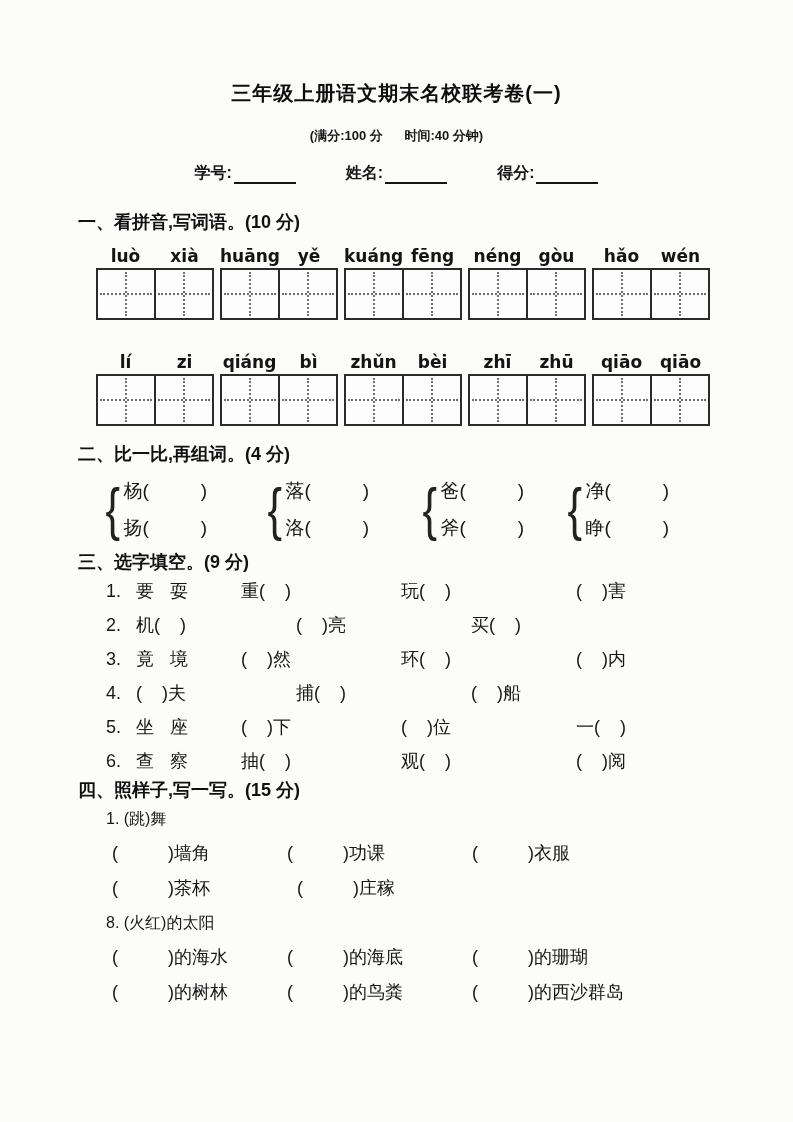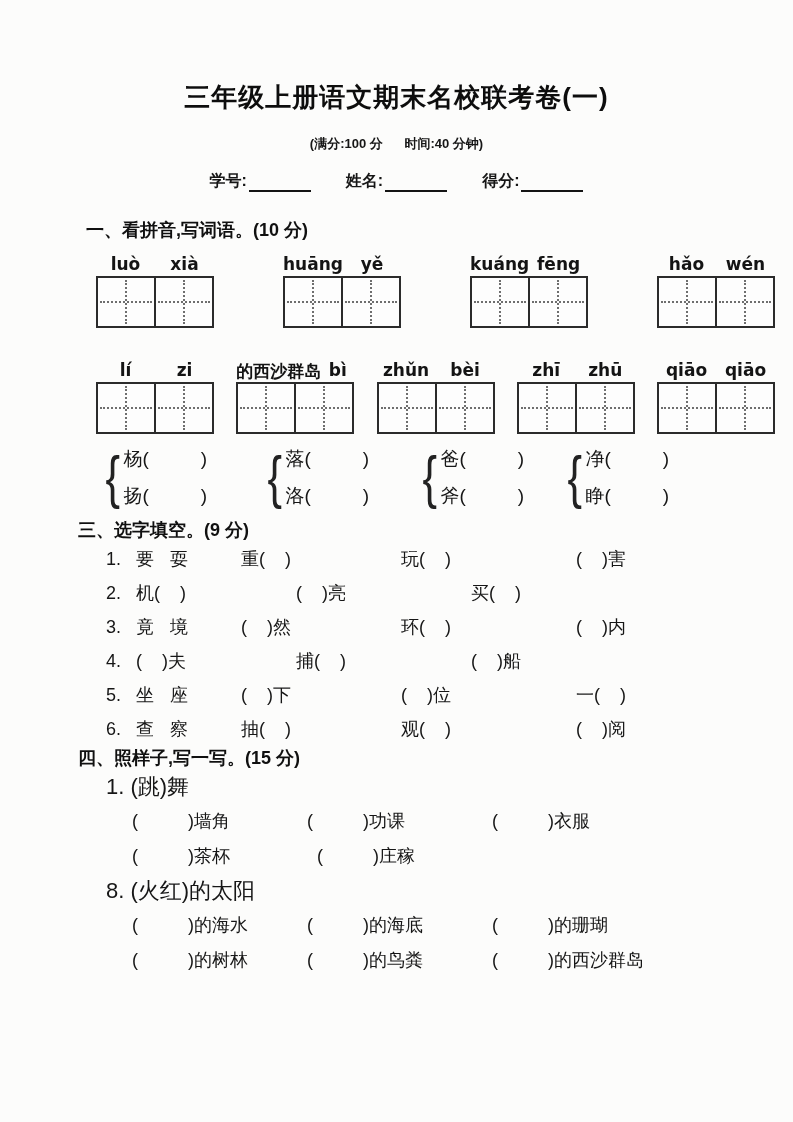--- a/index.html
+++ b/index.html
@@ -8,61 +8,61 @@
     width:793px; height:1122px;
     background:#fcfcfb;
     color:#161616;
     font-family:"Liberation Sans","DejaVu Sans",sans-serif;
     overflow:hidden;
   }
   .sheet { padding:80px 78px 0 78px; }
 
   .title {
     text-align:center;
-    font-size:26px;
+    font-size:20px;
     font-weight:800;
     letter-spacing:1px;
     color:#0d0d0d;
     white-space:nowrap;
   }
   .meta {
     text-align:center;
     margin-top:20px;
     font-size:13px;
     font-weight:700;
     white-space:pre;
   }
   .fields {
     margin-top:18px;
     display:flex;
     justify-content:center;
-    gap:35px;
+    gap:50px;
     font-size:16px;
     font-weight:700;
   }
   .field { display:flex; align-items:flex-end; }
   .blank {
     display:inline-block;
     width:62px;
     border-bottom:2px solid #141414;
     height:15px;
     margin-left:2px;
   }
 
   .sec-heading {
     font-size:18px;
     font-weight:800;
     white-space:pre;
     color:#101010;
   }
-  .s1-head { margin-top:26px;margin-left:8px; }
+  .s1-head { margin-top:26px; }
 
   .pinyin-row {
     margin-left:18px;
-    width:679px;
+    width:614px;
     display:flex;
     justify-content:space-between;
   }
   .pinyin-row.first { margin-top:12px; }
   .pinyin-row.second { margin-top:32px; }
   .pgroup { width:118px; }
   .pinyin {
     display:flex;
     font-family:"DejaVu Sans",sans-serif;
     font-size:17px;
@@ -123,26 +123,26 @@
   }
   .s3-num { width:30px; }
   .s3-opts { width:105px; letter-spacing:2px; }
   .s3-it1 { width:160px; }
   .s3-it2 { width:175px; }
   .s3-it3 { flex:1; }
 
   .s4-head { }
   .s4-example {
     margin-left:28px;
-    font-size:22px;
+    font-size:16px;
     line-height:34px;
     white-space:pre;
   }
   .s4-row {
-    margin-left:54px;
+    margin-left:34px;
     display:flex;
     font-size:18px;
     line-height:35px;
     white-space:pre;
   }
   .s4-c1 { width:175px; }
   .s4-c2 { width:185px; }
   .s4-c3 { flex:1; }
 </style>
 </head>
@@ -196,20 +196,30 @@
           <span>kuáng</span>
           <span>fēng</span>
         </div>
       <div class="wgrid">
           <div class="wcell"></div>
           <div class="wcell"></div>
         </div>
     </div>
     <div class="pgroup">
       <div class="pinyin">
+          <span>néng</span>
+          <span>gòu</span>
+        </div>
+      <div class="wgrid">
+          <div class="wcell"></div>
+          <div class="wcell"></div>
+        </div>
+    </div>
+    <div class="pgroup">
+      <div class="pinyin">
           <span>hǎo</span>
           <span>wén</span>
         </div>
       <div class="wgrid">
           <div class="wcell"></div>
           <div class="wcell"></div>
         </div>
     </div>
   </div>
 
@@ -219,21 +229,21 @@
           <span>lí</span>
           <span>zi</span>
         </div>
       <div class="wgrid">
           <div class="wcell"></div>
           <div class="wcell"></div>
         </div>
     </div>
     <div class="pgroup">
       <div class="pinyin">
-          <span>的西沙群岛</span>
+          <span>qiáng</span>
           <span>bì</span>
         </div>
       <div class="wgrid">
           <div class="wcell"></div>
           <div class="wcell"></div>
         </div>
     </div>
     <div class="pgroup">
       <div class="pinyin">
           <span>zhǔn</span>
@@ -259,20 +269,21 @@
           <span>qiāo</span>
           <span>qiāo</span>
         </div>
       <div class="wgrid">
           <div class="wcell"></div>
           <div class="wcell"></div>
         </div>
     </div>
   </div>
 
+  <div class="sec-heading s2-head">二、比一比,再组词。(4 分)</div>
 
   <div class="pairs">
     <div class="pair p0">
       <span class="brace">{</span>
       <div class="pair-lines">
         <div class="pair-line"><span>杨</span><span>(</span><span class="pair-gap"></span><span>)</span></div>
         <div class="pair-line"><span>扬</span><span>(</span><span class="pair-gap"></span><span>)</span></div>
       </div>
     </div>
     <div class="pair p1">

